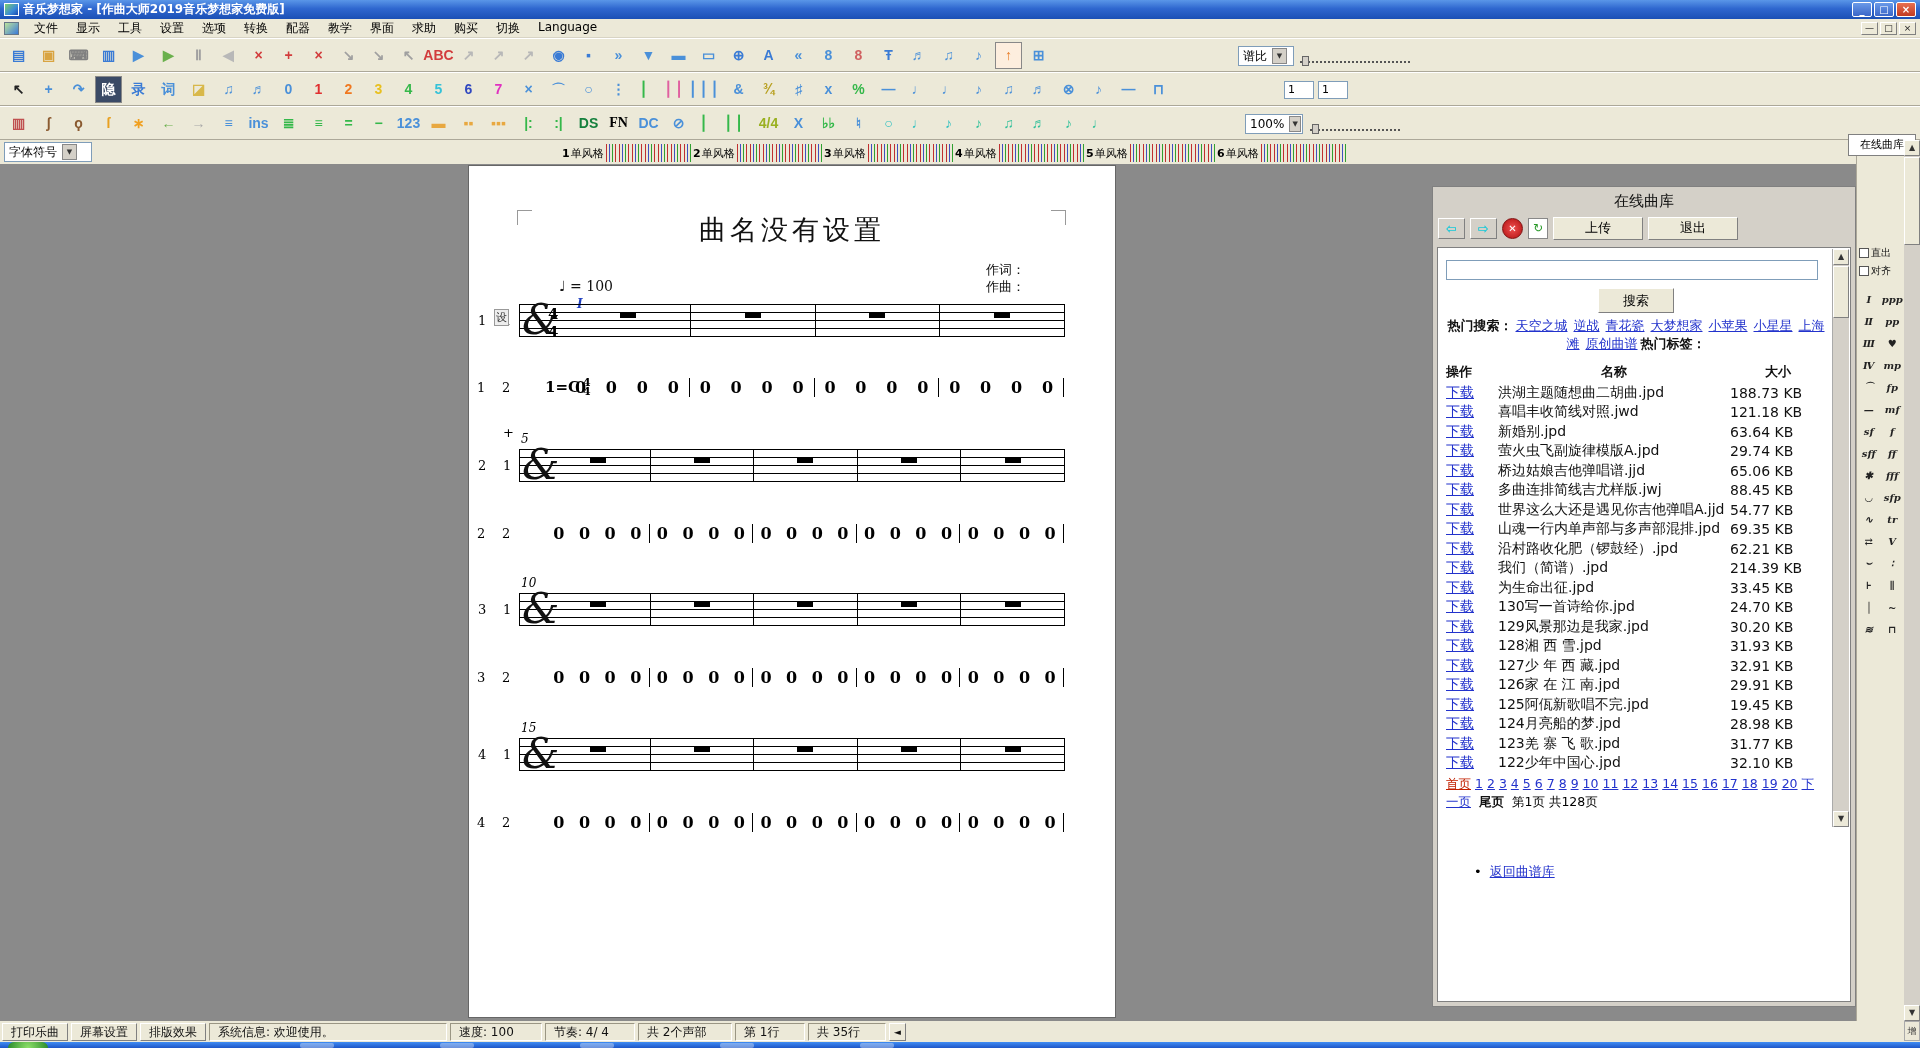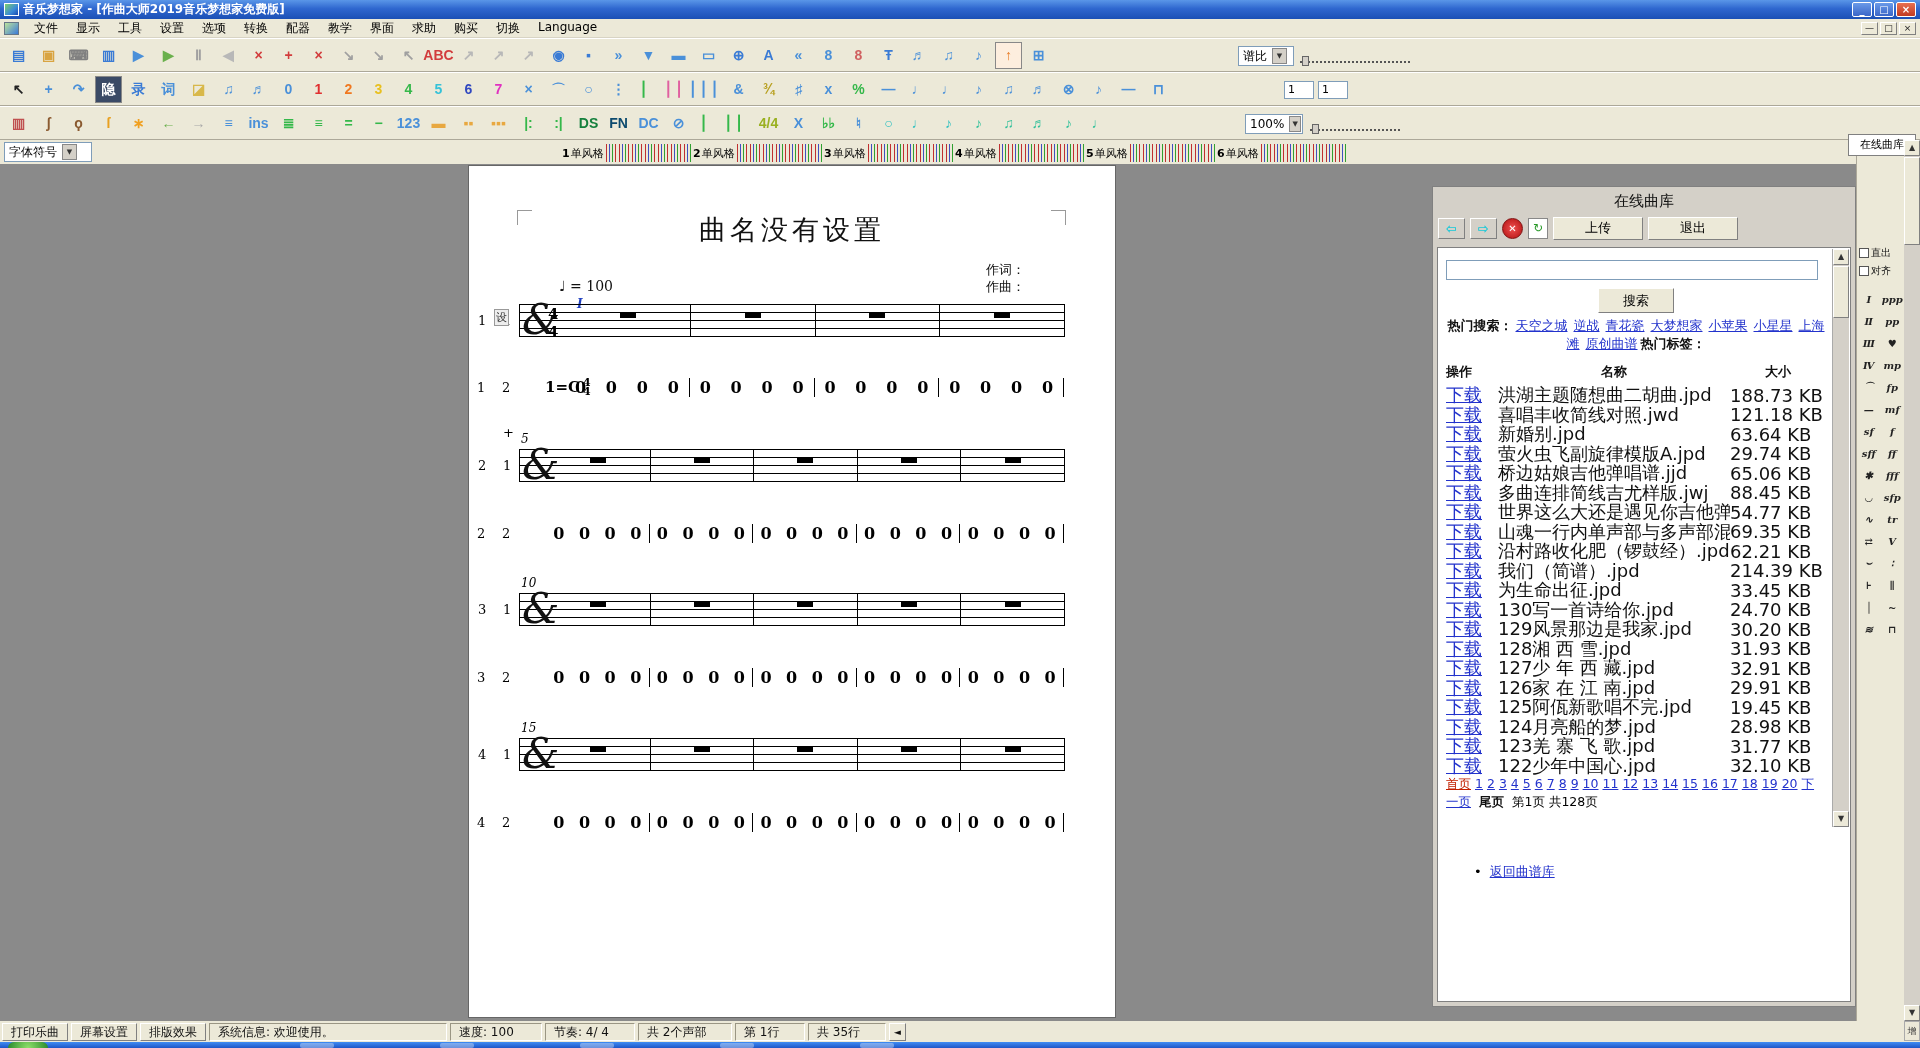--- a/index.html
+++ b/index.html
@@ -117,21 +117,21 @@
   .searchbox{margin-top:6px;width:372px;height:20px;background:#fff;border:1px solid #7f9db9;font-size:12px;padding:2px 4px;}
   .searchbtn{display:block;margin:8px auto 2px;width:76px;height:25px;background:#ece9d8;
     border:1px solid;border-color:#fff #808080 #808080 #fff;font-size:13px;}
   .hotline{text-align:center;line-height:18px;margin-top:4px;}
   .hotlabel{font-weight:bold;color:#111;}
   .hotline a{color:#2333cc;text-decoration:underline;margin:0 3px;}
   .ltable{margin-top:10px;}
   .lthead{display:grid;grid-template-columns:52px 1fr 96px;font-weight:bold;color:#111;height:20px;}
   .lthead span:nth-child(2){text-align:center;}
   .lthead span:nth-child(3){text-align:center;}
-  .trow{display:grid;grid-template-columns:52px 1fr 96px;height:19.5px;align-items:center;font-size:18px;}
+  .trow{display:grid;grid-template-columns:52px 1fr 96px;height:19.5px;align-items:center;font-size:14px;}
   .dl{color:#2333cc;text-decoration:underline;}
   .tname{color:#111;overflow:hidden;white-space:nowrap;}
   .tsize{color:#111;}
   .pgn{margin-top:2px;line-height:18px;font-size:12.5px;}
   .pgn a{text-decoration:underline;margin-right:4px;}
   .pfirst{color:#c22000;font-weight:normal;}
   .pnum{color:#2333cc;}
   .pnext{color:#2333cc;}
   .plast{margin-right:4px;color:#111;}
   .backline{margin-top:52px;padding-left:28px;}
@@ -512,21 +512,21 @@
         <button class="tbtn">
           <span style="color: rgb(53, 184, 74);">|:</span>
         </button>
         <button class="tbtn">
           <span style="color: rgb(53, 184, 74);">:|</span>
         </button>
         <button class="tbtn">
           <span style="color: #15803d;">DS</span>
         </button>
         <button class="tbtn">
-          <span style="color: #0c4a6e;">FN</span>
+          <span style="color: #000000; font-family: Liberation Serif, serif;">FN</span>
         </button>
         <button class="tbtn">
           <span style="color: rgb(74, 144, 217);">DC</span>
         </button>
         <button class="tbtn">
           <span style="color: rgb(74, 144, 217);">⊘</span>
         </button>
         <button class="tbtn">
           <span style="color: rgb(53, 184, 74);">▏</span>
         </button>

